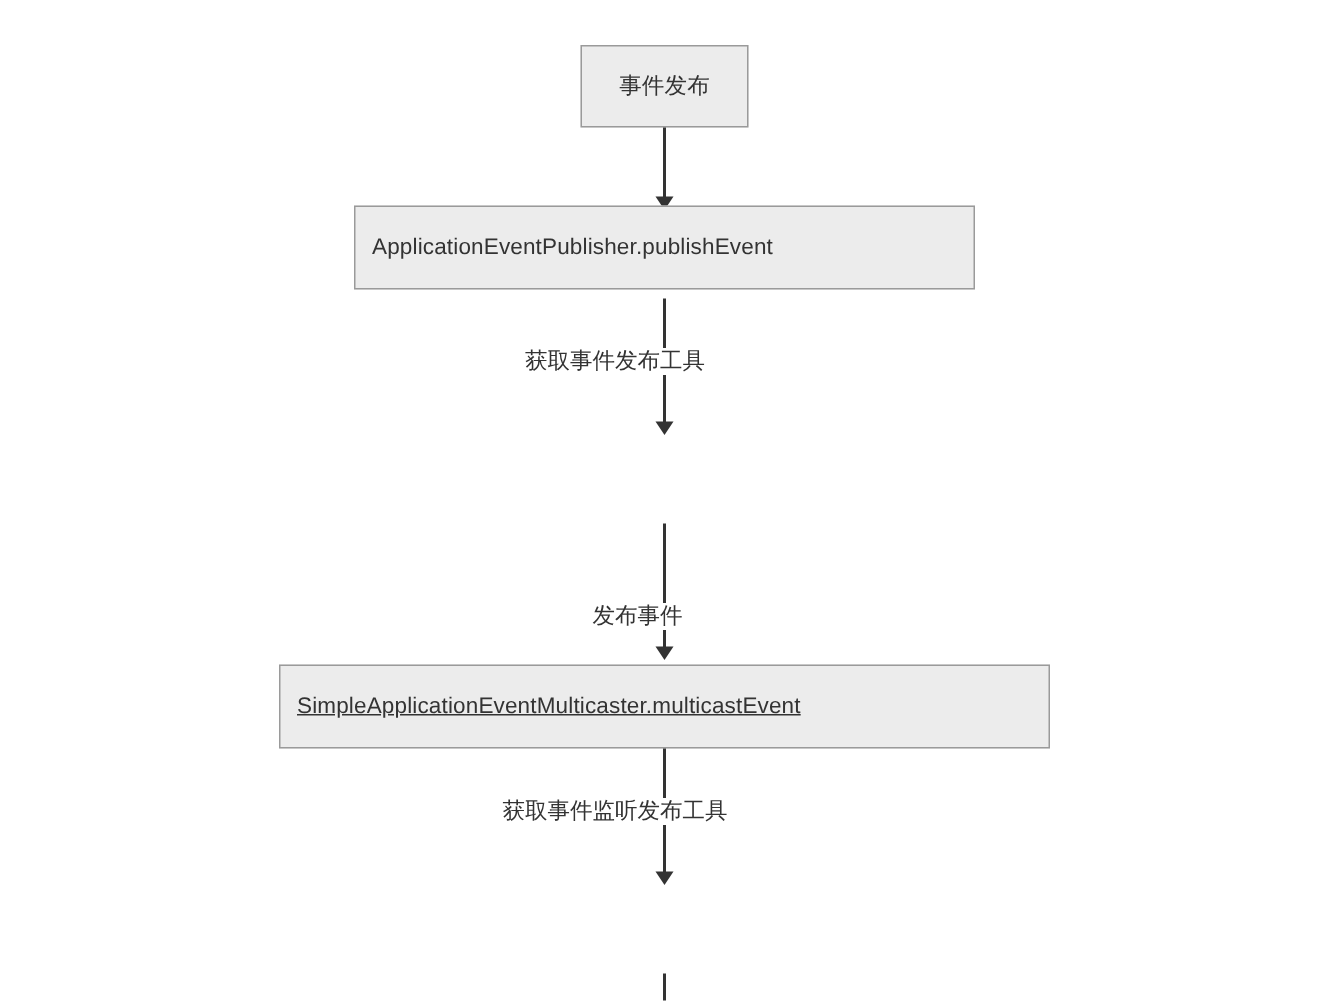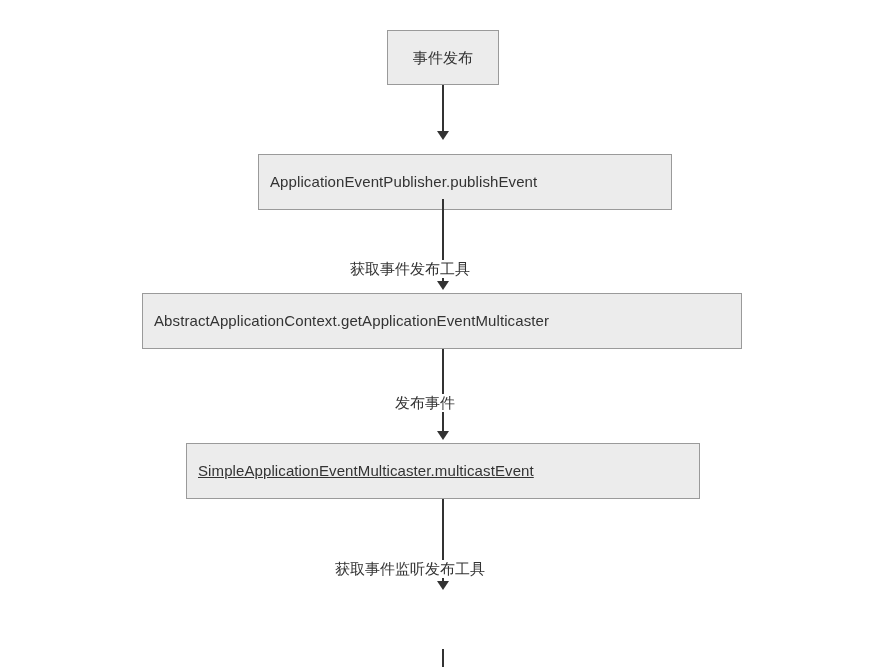--- a/index.html
+++ b/index.html
@@ -69,55 +69,51 @@
     border-top: 9px solid #333333;
   }
   .edge-label {
     position: absolute;
     color: #333333;
     font-size: 15px;
     white-space: nowrap;
     background: #ffffff;
     padding: 0 2px;
     line-height: 1.2;
-    margin-top: 28px;
   }
 </style>
 </head>
 <body>
 
 <div id="flowchart">
 
   <div class="node center-text" style="left:387px; top:30px; width:112px; height:55px;">
     <span class="node-label">事件发布</span>
   </div>
 
   <div class="edge">
     <div class="edge-line" style="left:442px; top:85px; height:48px;"></div>
     <div class="arrowhead" style="left:437px; top:131px;"></div>
   </div>
 
-  <div class="node pad-left" style="left:236px; top:154px; width:414px; height:56px;margin-left:22px;">
+  <div class="node pad-left" style="left:236px; top:137px; width:414px; height:56px;">
     <span class="node-label">ApplicationEventPublisher.publishEvent</span>
   </div>
 
   <div class="edge">
     <div class="edge-line" style="left:442px; top:199px; height:84px;"></div>
     <div class="arrowhead" style="left:437px; top:281px;"></div>
     <div class="edge-label" style="left:348px; top:232px;">获取事件发布工具</div>
   </div>
 
-  <div class="node pad-left" style="left:142px; top:293px; width:600px; height:56px;">
-    <span class="node-label">AbstractApplicationContext.getApplicationEventMulticaster</span>
-  </div>
 
   <div class="edge">
     <div class="edge-line" style="left:442px; top:349px; height:84px;"></div>
     <div class="arrowhead" style="left:437px; top:431px;"></div>
-    <div class="edge-label" style="left:393px; top:366px;">发布事件</div>
+    <div class="edge-label" style="left:393px; top:402px;">发布事件</div>
   </div>
 
   <div class="node pad-left" style="left:186px; top:443px; width:514px; height:56px;text-decoration:underline;">
     <span class="node-label">SimpleApplicationEventMulticaster.multicastEvent</span>
   </div>
 
   <div class="edge">
     <div class="edge-line" style="left:442px; top:499px; height:84px;"></div>
     <div class="arrowhead" style="left:437px; top:581px;"></div>
     <div class="edge-label" style="left:333px; top:532px;">获取事件监听发布工具</div>

